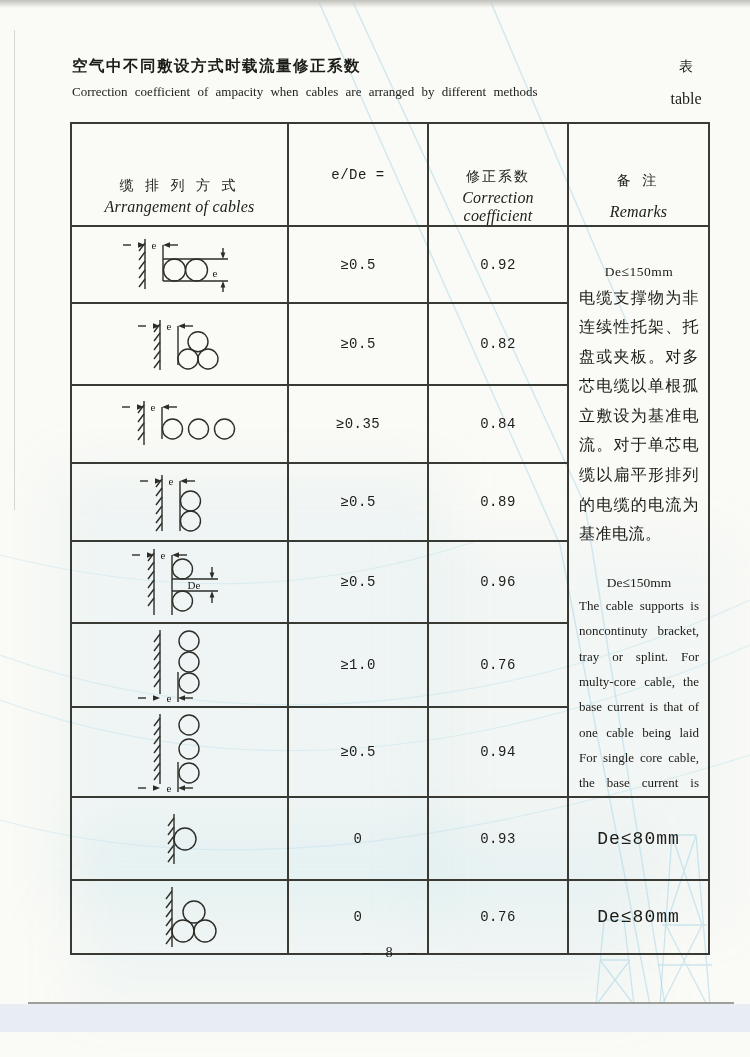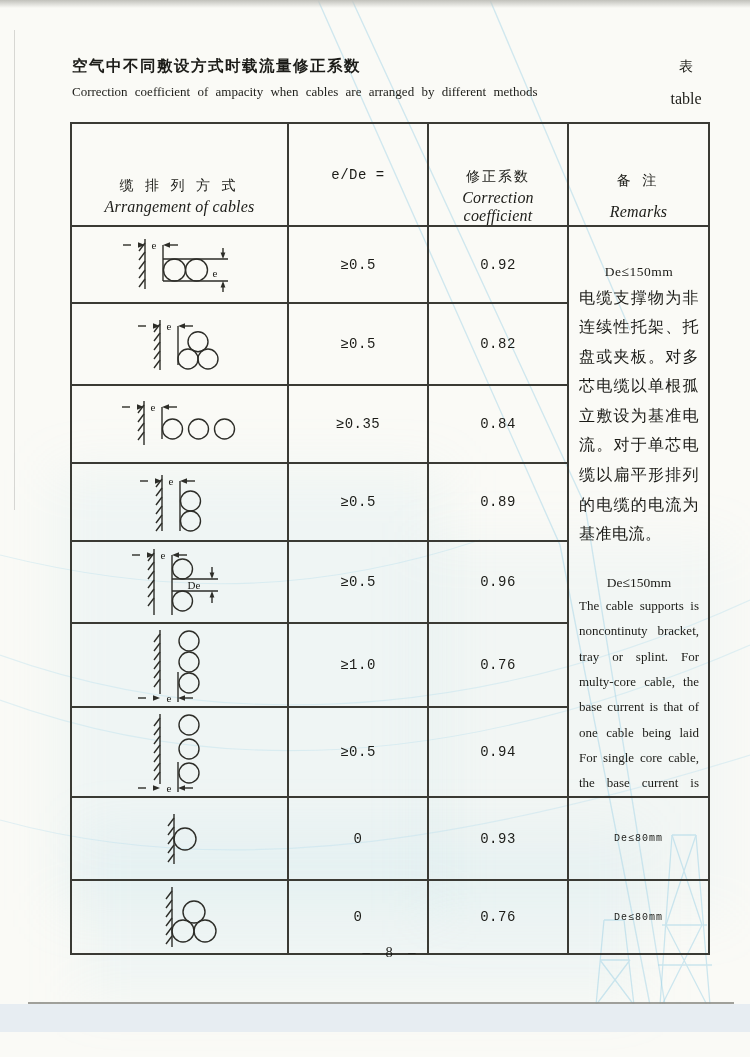--- a/index.html
+++ b/index.html
@@ -43,21 +43,21 @@
   .hdr-remarks-en{margin-top:13px;}
   .val{font-size:14px;letter-spacing:.5px;font-family:Liberation Mono, monospace;}
   .remarks-cell{vertical-align:top;margin-left:37px;}
   .rm-inner{padding:28px 9px 0 10px;text-align:left;height:524px;overflow:hidden;}
   .rm-title{text-align:center;font-size:13.5px;letter-spacing:.5px;}
   .rm-zh{font-size:16px;line-height:1.85;letter-spacing:.5px;text-align:justify;
     margin-top:3px;}
   .rm-en-title{text-align:center;font-size:13.5px;margin-top:26px;}
   .rm-en{font-size:13px;line-height:1.95;text-align:justify;margin-top:2px;
     word-spacing:1.5px;}
-  .rm-small{font-size:10px;letter-spacing:1px;}
+  .rm-small{font-size:18px;letter-spacing:1px;}
 
   .page-num{position:absolute;left:70px;top:944px;width:638px;text-align:center;
     font-size:14.5px;word-spacing:12px;z-index:4;}
 
   svg.diagram{display:block;margin:0 auto;}
   svg.diagram path,svg.diagram line,svg.diagram circle{
     stroke:#2d2d28;stroke-width:1.4;fill:none;}
   svg.diagram polygon{fill:#2d2d28;stroke:none;}
   svg.diagram text{fill:#1c1c18;font-size:11px;stroke:none;
     font-family:"Liberation Serif","DejaVu Serif",serif;}

